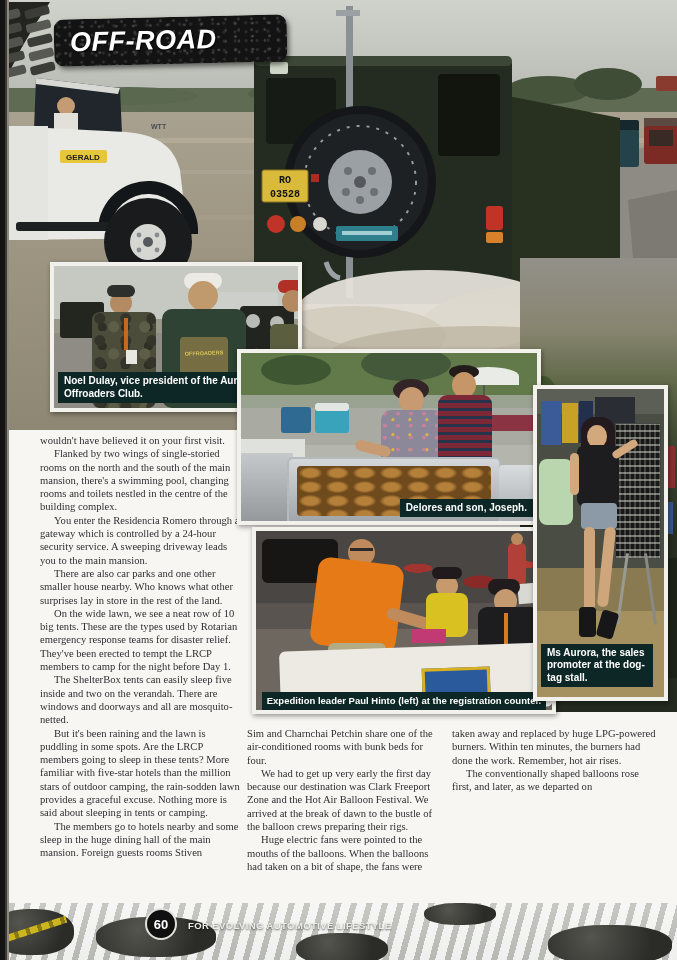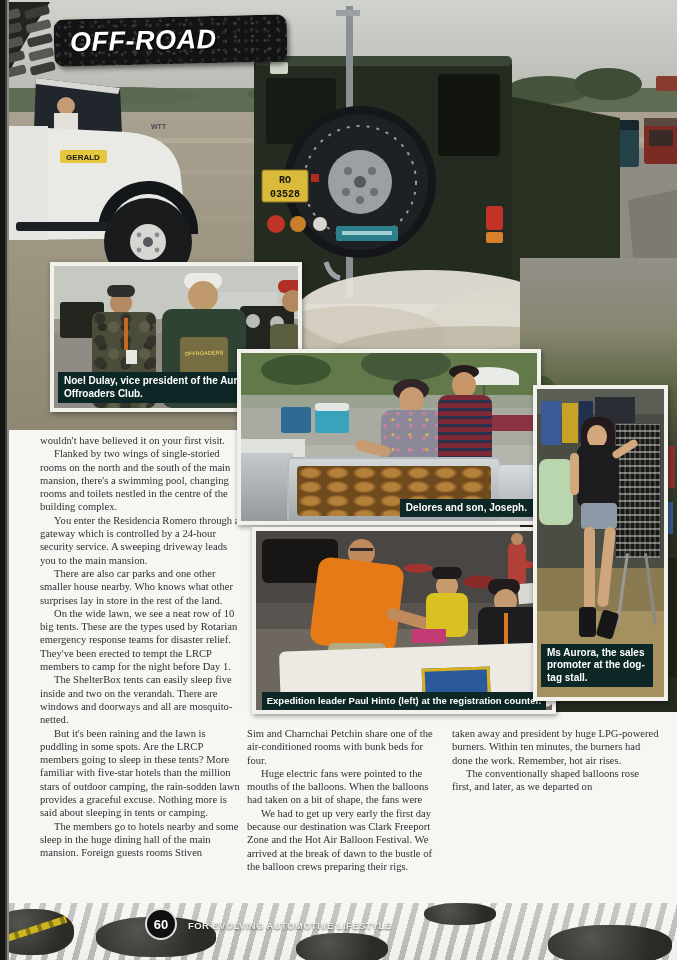--- a/index.html
+++ b/index.html
@@ -299,25 +299,25 @@
     <p class="ind">Flanked by two wings of single-storied rooms on the north and the south of the main mansion, there's a swimming pool, changing rooms and toilets nestled in the centre of the building complex.</p>
     <p class="ind">You enter the Residencia Romero through a gateway which is controlled by a 24-hour security service. A sweeping driveway leads you to the main mansion.</p>
     <p class="ind">There are also car parks and one other smaller house nearby. Who knows what other surprises lay in store in the rest of the land.</p>
     <p class="ind">On the wide lawn, we see a neat row of 10 big tents. These are the types used by Rotarian emergency response teams for disaster relief. They've been erected to tempt the LRCP members to camp for the night before Day 1.</p>
     <p class="ind">The ShelterBox tents can easily sleep five inside and two on the verandah. There are windows and doorways and all are mosquito-netted.</p>
     <p class="ind">But it's been raining and the lawn is puddling in some spots. Are the LRCP members going to sleep in these tents? More familiar with five-star hotels than the million stars of outdoor camping, the rain-sodden lawn provides a graceful excuse. Nothing more is said about sleeping in tents or camping.</p>
     <p class="ind">The members go to hotels nearby and some sleep in the huge dining hall of the main mansion. Foreign guests rooms Stiven</p>
   </div>
   <div class="col" style="left:247px;top:727px;width:197px">
     <p>Sim and Charnchai Petchin share one of the air-conditioned rooms with bunk beds for four.</p>
+    <p class="ind">We had to get up very early the first day because our destination was Clark Freeport Zone and the Hot Air Balloon Festival. We arrived at the break of dawn to the bustle of the balloon crews preparing their rigs.</p>
     <p class="ind">Huge electric fans were pointed to the mouths of the balloons. When the balloons had taken on a bit of shape, the fans were</p>
-    <p class="ind">We had to get up very early the first day because our destination was Clark Freeport Zone and the Hot Air Balloon Festival. We arrived at the break of dawn to the bustle of the balloon crews preparing their rigs.</p>
   </div>
   <div class="col" style="left:452px;top:727px;width:208px">
-    <p>taken away and president by huge LPG-powered burners. Within ten minutes, the burners had done the work. Remember, hot air rises.</p>
+    <p>taken away and replaced by huge LPG-powered burners. Within ten minutes, the burners had done the work. Remember, hot air rises.</p>
     <p class="ind">The conventionally shaped balloons rose first, and later, as we departed on</p>
   </div>
 
   <div class="abs rapids">
     <div class="rock" style="left:-10px;top:6px;width:84px;height:46px"></div>
     <div class="rock" style="left:96px;top:14px;width:120px;height:40px"></div>
     <div class="rock" style="left:296px;top:30px;width:92px;height:32px"></div>
     <div class="rock" style="left:424px;top:0px;width:72px;height:22px"></div>
     <div class="rock" style="left:548px;top:22px;width:124px;height:40px"></div>
     <div class="rope"></div>

